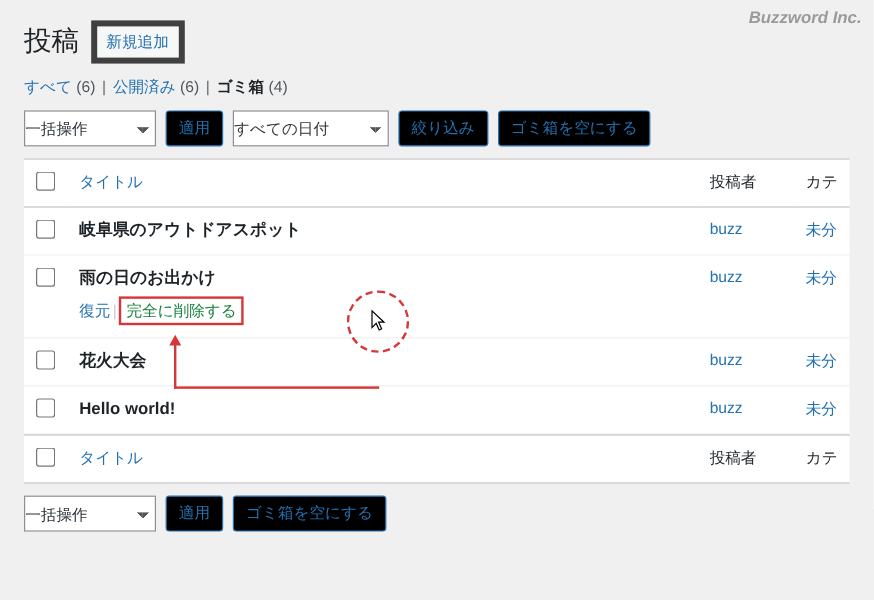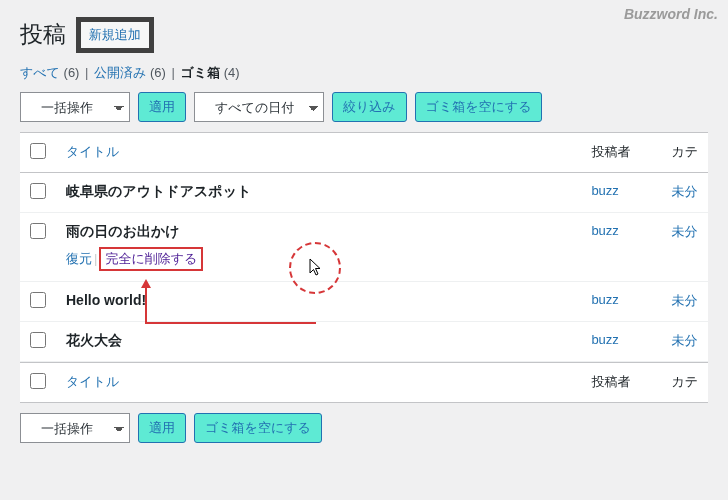--- a/index.html
+++ b/index.html
@@ -52,36 +52,36 @@
   .subsubsub .count { color: #50575e; }
   .subsubsub .sep { color: #646970; padding: 0 2px; }
   .subsubsub .current { color: #1d2327; font-weight: 600; }
 
   .tablenav { display: flex; align-items: center; gap: 8px; margin-bottom: 10px; flex-wrap: wrap; }
   select {
     font-size: 13px;
     color: #2c3338;
     border: 1px solid #8c8f94;
     background: #fff;
-    padding: 0 24px 0 20px;
+    padding: 0 24px 0 0;
     height: 30px;
     min-width: 110px;
     appearance: none;
     background-image: linear-gradient(45deg, transparent 50%, #555 50%), linear-gradient(135deg, #555 50%, transparent 50%);
     background-position: right 10px top 13px, right 5px top 13px;
     background-size: 5px 5px, 5px 5px;
     background-repeat: no-repeat;
   }
   .button {
     display: inline-block;
     font-size: 13px;
     height: 30px;
     line-height: 28px;
     padding: 0 10px;
-    background: #5eead4;
+    background: #000000;
     border: 1px solid #2271b1;
     color: #2271b1;
     cursor: pointer;
     border-radius: 3px;
   }
   table.wp-list {
     width: 100%;
     border-spacing: 0;
     background: #fff;
     border: 1px solid #c3c4c7;
@@ -103,21 +103,21 @@
   table.wp-list tfoot th { border-top: 1px solid #c3c4c7; border-bottom: none; }
   table.wp-list tbody tr { border-bottom: 1px solid #e5e5e5; }
   table.wp-list tbody td { border-bottom: 1px solid #eef0f1; }
   .check-col { width: 30px; }
   .check-col input { width: 16px; height: 16px; }
   .title-col { width: auto; }
   .author-col { width: 80px; }
   .cat-col { width: 36px; overflow: hidden; white-space: nowrap; }
   .row-title { font-weight: 600; color: #1d2327; font-size: 14px; }
   a.link { color: #2271b1; text-decoration: none; }
-  a.danger { color: #4c1d95; text-decoration: none; }
+  a.danger { color: #15803d; text-decoration: none; }
   .row-actions { margin-top: 6px; font-size: 13px; color: #a7aaad; }
   .row-actions .sep { color: #ccc; padding: 0 2px; }
   .highlight-box {
     border: 2px solid #d63638;
     padding: 1px 4px;
     display: inline-block;
   }
   
   .anno-circle {
     position: absolute;
@@ -200,27 +200,27 @@
           <span class="row-title">雨の日のお出かけ</span>
           <div class="row-actions">
             <a href="#" class="link">復元</a><span class="sep">|</span><span class="highlight-box"><a href="#" class="danger">完全に削除する</a></span>
           </div>
         </td>
         <td><a class="link">buzz</a></td>
         <td><a class="link">未分</a></td>
       </tr>
       <tr>
         <td class="check-col"><input type="checkbox" style=""></td>
+        <td><span class="row-title">花火大会</span></td>
+        <td><a class="link">buzz</a></td>
+        <td><a class="link">未分</a></td>
+      </tr>
+      <tr>
+        <td class="check-col"><input type="checkbox" style=""></td>
         <td><span class="row-title">Hello world!</span></td>
-        <td><a class="link">buzz</a></td>
-        <td><a class="link">未分</a></td>
-      </tr>
-      <tr>
-        <td class="check-col"><input type="checkbox" style=""></td>
-        <td><span class="row-title">花火大会</span></td>
         <td><a class="link">buzz</a></td>
         <td><a class="link">未分</a></td>
       </tr>
     </tbody>
     <tfoot>
       <tr>
         <th class="check-col"><input type="checkbox" style=""></th>
         <th>タイトル</th>
         <th class="manage">投稿者</th>
         <th class="cat-col manage">カテ</th>

